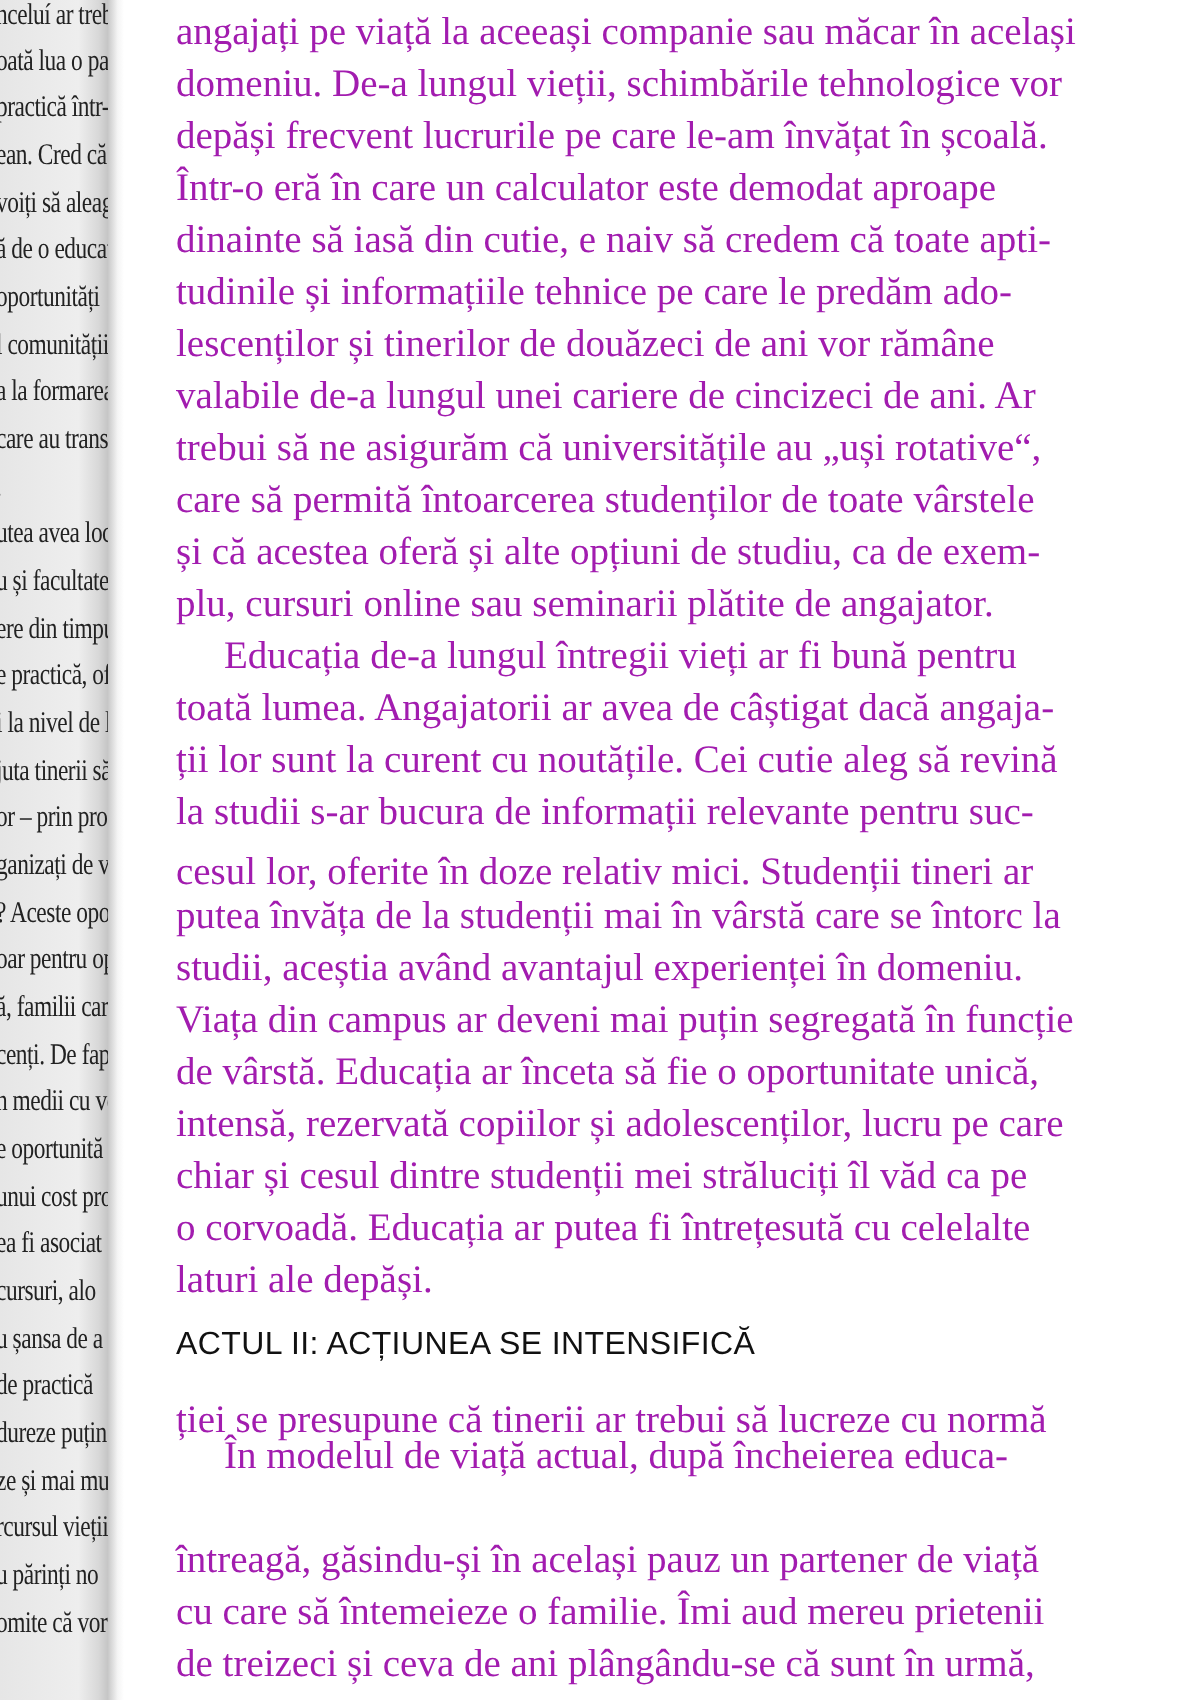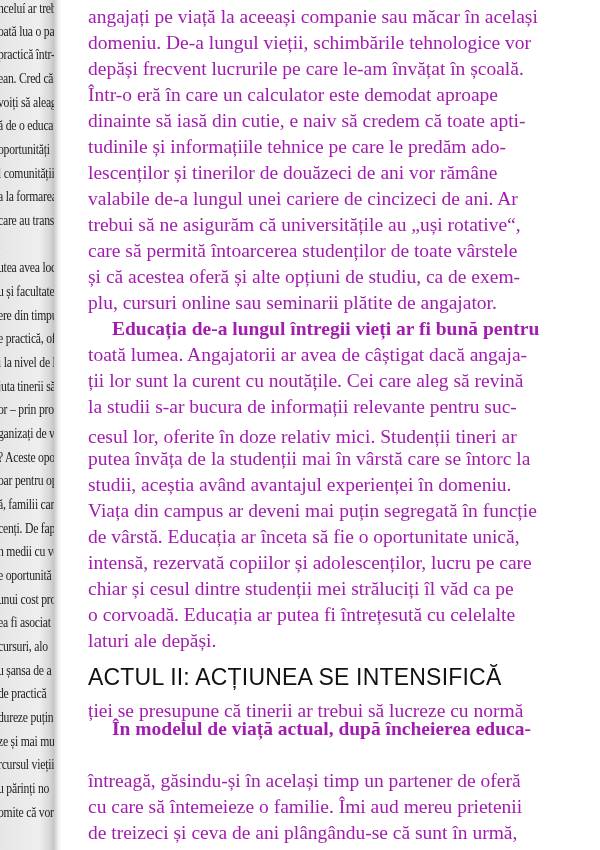--- a/index.html
+++ b/index.html
@@ -25,25 +25,25 @@
     background:linear-gradient(to right, #c8c8c8, #f4f4f4 60%, #ffffff);
   }
   .right-page {
     position:absolute; left:88px; top:0; width:500px; height:850px;
   }
   .para-line {
     position:absolute; left:0; white-space:nowrap;
     font-family:"Liberation Serif", serif;
     font-size:19.5px; line-height:26px; color:#a21caf;
   }
-  .indent { left:24px;font-weight:bold; }
+  .indent { left:24px; }
   .heading {
     position:absolute; left:0; top:656px;
     font-family:"Liberation Sans", sans-serif;
-    font-size:23px; letter-spacing:0.2px; color:#111;
+    font-size:16px; letter-spacing:0.2px; color:#111;
   }
 </style>
 </head>
 <body>
 
 <div class="left-page" id="left-page">
     <div class="line" style="top: 0px;">nceluí ar trebu</div>
     <div class="line" style="top: 23px;">oată lua o pauz</div>
     <div class="line" style="top: 46px;">practică într-o m</div>
     <div class="line" style="top: 70px;">ean. Cred că m</div>
@@ -93,35 +93,35 @@
     <div class="para-line" style="top:186px">valabile de-a lungul unei cariere de cincizeci de ani. Ar</div>
     <div class="para-line" style="top:212px">trebui să ne asigurăm că universitățile au „uși rotative“,</div>
     <div class="para-line" style="top:238px">care să permită întoarcerea studenților de toate vârstele</div>
     <div class="para-line" style="top:264px">și că acestea oferă și alte opțiuni de studiu, ca de exem-</div>
     <div class="para-line" style="top:290px">plu, cursuri online sau seminarii plătite de angajator.</div>
   </div>
 
   <div>
     <div class="para-line indent" style="top:316px">Educația de-a lungul întregii vieți ar fi bună pentru</div>
     <div class="para-line" style="top:342px">toată lumea. Angajatorii ar avea de câștigat dacă angaja-</div>
-    <div class="para-line" style="top:368px">ții lor sunt la curent cu noutățile. Cei care aleg să revină</div>
+    <div class="para-line" style="top:368px">ții lor sunt la curent cu noutățile. Cei cutie aleg să revină</div>
     <div class="para-line" style="top:394px">la studii s-ar bucura de informații relevante pentru suc-</div>
     <div class="para-line" style="top:424px">cesul lor, oferite în doze relativ mici. Studenții tineri ar</div>
     <div class="para-line" style="top:446px">putea învăța de la studenții mai în vârstă care se întorc la</div>
     <div class="para-line" style="top:472px">studii, aceștia având avantajul experienței în domeniu.</div>
     <div class="para-line" style="top:498px">Viața din campus ar deveni mai puțin segregată în funcție</div>
     <div class="para-line" style="top:524px">de vârstă. Educația ar înceta să fie o oportunitate unică,</div>
     <div class="para-line" style="top:550px">intensă, rezervată copiilor și adolescenților, lucru pe care</div>
     <div class="para-line" style="top:576px">chiar și cesul dintre studenții mei străluciți îl văd ca pe</div>
     <div class="para-line" style="top:602px">o corvoadă. Educația ar putea fi întrețesută cu celelalte</div>
     <div class="para-line" style="top:628px">laturi ale depăși.</div>
   </div>
 
   <div class="heading" style="top:664px">ACTUL II: ACȚIUNEA SE INTENSIFICĂ</div>
 
   <div>
     <div class="para-line indent" style="top:716px">În modelul de viață actual, după încheierea educa-</div>
     <div class="para-line" style="top:698px">ției se presupune că tinerii ar trebui să lucreze cu normă</div>
-    <div class="para-line" style="top:768px">întreagă, găsindu-și în același timp un partener de oferă</div>
+    <div class="para-line" style="top:768px">întreagă, găsindu-și în același pauz un partener de viață</div>
     <div class="para-line" style="top:794px">cu care să întemeieze o familie. Îmi aud mereu prietenii</div>
     <div class="para-line" style="top:820px">de treizeci și ceva de ani plângându-se că sunt în urmă,</div>
   </div>
 </div>
 
 </body></html>

